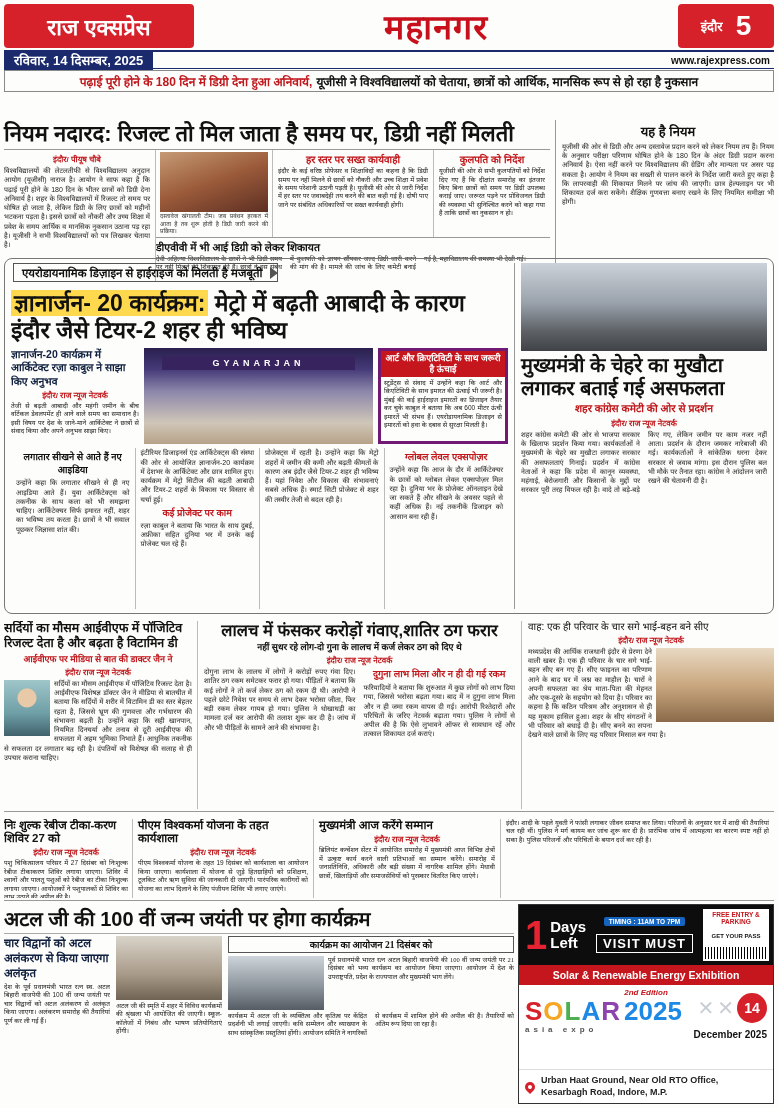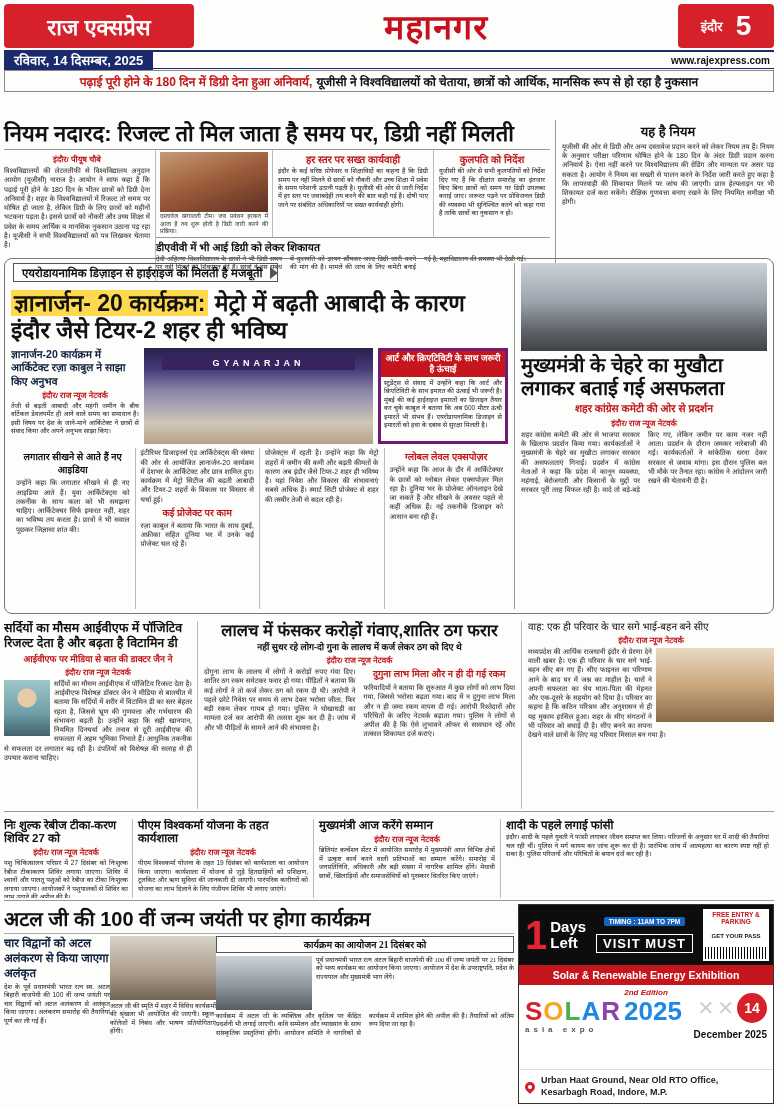--- a/index.html
+++ b/index.html
@@ -101,21 +101,21 @@
   .lc2{width:170px;border-left:1px solid #bbb;padding:0 5px;}
   .lc3{width:176px;border-left:1px solid #bbb;padding:0 5px;}
   .lc4{flex:1;border-left:1px solid #bbb;padding:0 5px;}
   .lc-hl{font-size:11.5px;font-weight:800;line-height:1.15;margin-bottom:1px;}
   
   .atal{top:904px;left:4px;width:510px;height:200px;overflow:hidden;}
   .tagrow{display:flex;height:16px;align-items:stretch;}
   .tag{background:#c4161c;color:#fff;font-size:9.5px;font-weight:800;display:flex;align-items:center;padding:0 9px;}
   .tagstrip{flex:1;background:#222;color:#fff;font-size:10px;font-weight:700;display:flex;align-items:center;justify-content:center;}
   .atal-hl{font-size:20px;font-weight:800;line-height:1.1;margin:4px 0 2px;border-bottom:1px solid #aaa;padding-bottom:3px;}
-  .atal-content{display:flex;height:148px;overflow:hidden;}
+  .atal-content{display:flex;gap:6px;height:148px;overflow:hidden;}
   .atal-colA{width:106px;overflow:hidden;}
   .atal-bold{font-size:11.5px;font-weight:800;line-height:1.3;color:#10203f;margin-bottom:2px;}
   .atal-colB{width:106px;overflow:hidden;}
   .ph-atal1{height:64px;background:linear-gradient(180deg,#d8d3c9,#a89a88 60%,#6f6354);margin-bottom:2px;}
   .atal-colC{flex:1;overflow:hidden;font-family:Liberation Serif, serif;}
   .atal-label{border:1px solid #555;font-size:9.5px;font-weight:800;text-align:center;padding:1px 2px;margin-bottom:3px;}
   .atal-row{display:flex;gap:4px;margin-bottom:2px;}
   .ph-atal2{width:96px;height:54px;background:linear-gradient(180deg,#cdd4da,#8f979e 55%,#565c63);flex:none;}
   
   .ad{top:904px;left:518px;width:256px;height:200px;border:1px solid #333;display:flex;flex-direction:column;box-sizing:border-box;background:#fff;}
@@ -299,21 +299,20 @@
       <div class="lc-hl">पीएम विश्वकर्मा योजना के तहत कार्यशाला</div>
       <div class="byline">इंदौर/ राज न्यूज नेटवर्क</div>
       <div class="body65">पीएम विश्वकर्मा योजना के तहत 19 दिसंबर को कार्यशाला का आयोजन किया जाएगा। कार्यशाला में योजना से जुड़े हितग्राहियों को प्रशिक्षण, टूलकिट और ऋण सुविधा की जानकारी दी जाएगी। पारंपरिक कारीगरों को योजना का लाभ दिलाने के लिए पंजीयन शिविर भी लगाए जाएंगे।</div>
     </div>
     <div class="lc lc3">
       <div class="lc-hl">मुख्यमंत्री आज करेंगे सम्मान</div>
       <div class="byline">इंदौर/ राज न्यूज नेटवर्क</div>
       <div class="body65">ब्रिलियंट कन्वेंशन सेंटर में आयोजित समारोह में मुख्यमंत्री आज विभिन्न क्षेत्रों में उत्कृष्ट कार्य करने वाली प्रतिभाओं का सम्मान करेंगे। समारोह में जनप्रतिनिधि, अधिकारी और बड़ी संख्या में नागरिक शामिल होंगे। मेधावी छात्रों, खिलाड़ियों और समाजसेवियों को पुरस्कार वितरित किए जाएंगे।</div>
     </div>
     <div class="lc lc4">
-      <div class="lc-hl">शादी के पहले लगाई फांसी</div>
       <div class="body65">इंदौर। शादी के पहले युवती ने फांसी लगाकर जीवन समाप्त कर लिया। परिजनों के अनुसार घर में शादी की तैयारियां चल रही थीं। पुलिस ने मर्ग कायम कर जांच शुरू कर दी है। प्रारंभिक जांच में आत्महत्या का कारण स्पष्ट नहीं हो सका है। पुलिस परिजनों और परिचितों के बयान दर्ज कर रही है।</div>
     </div>
   </div>
 
   <div class="abs atal">
     <div class="atal-hl">अटल जी की 100 वीं जन्म जयंती पर होगा कार्यक्रम</div>
     <div class="atal-content">
       <div class="atal-colA">
         <div class="atal-bold">चार विद्वानों को अटल अलंकरण से किया जाएगा अलंकृत</div>
         <div class="body65">देश के पूर्व प्रधानमंत्री भारत रत्न स्व. अटल बिहारी वाजपेयी की 100 वीं जन्म जयंती पर चार विद्वानों को अटल अलंकरण से अलंकृत किया जाएगा। अलंकरण समारोह की तैयारियां पूर्ण कर ली गई हैं।</div>

